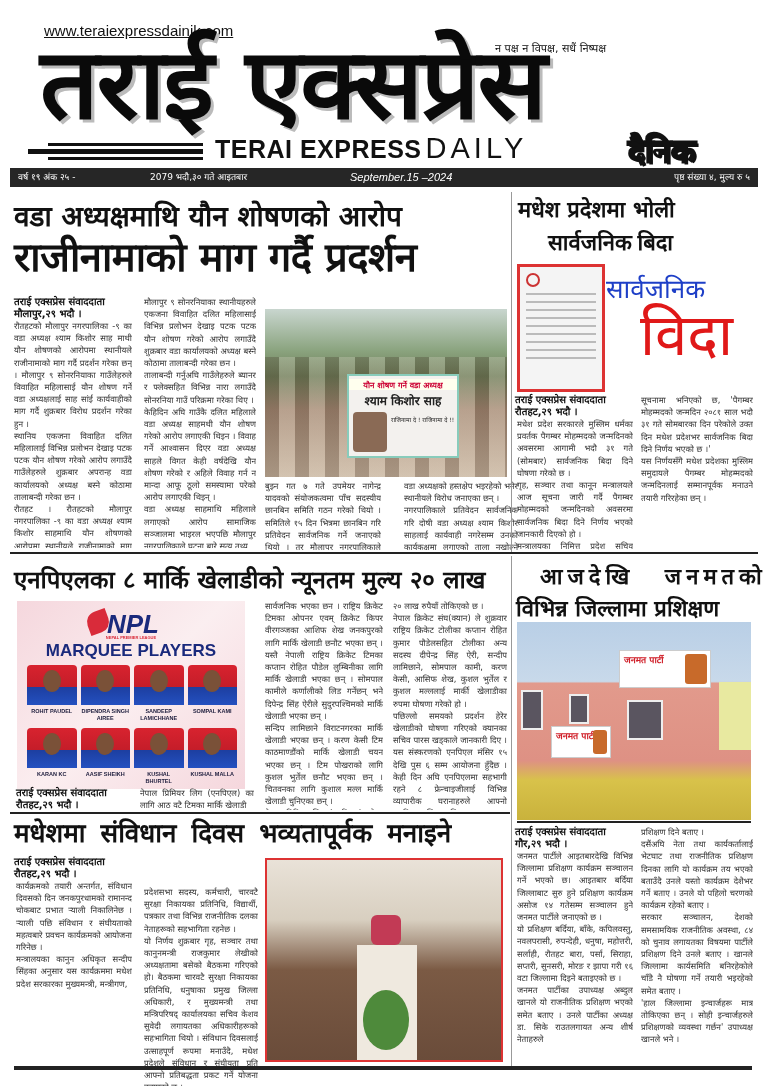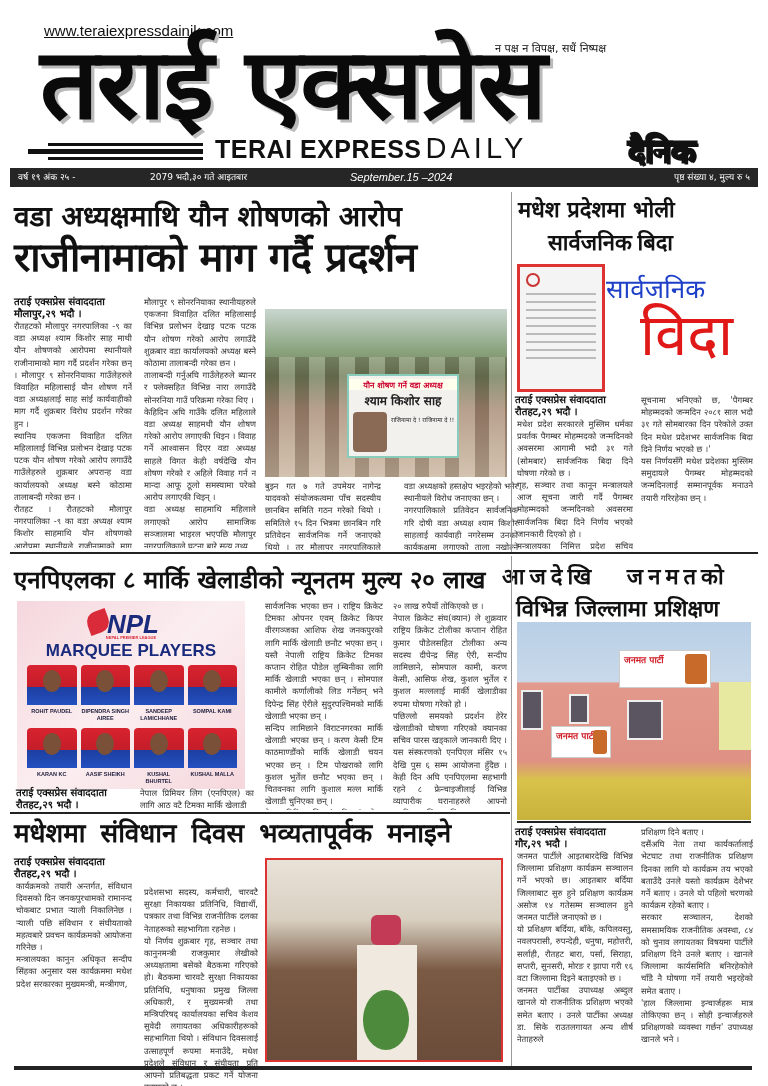--- a/index.html
+++ b/index.html
@@ -23,21 +23,21 @@
   .infobar span { position: absolute; top: 0; }
   .infobar .date-en { font-family: "Liberation Sans", sans-serif; font-style: italic; font-size: 11px; text-align: center; }
 
   
   .hl { font-weight: bold; white-space: nowrap; color: #111; }
   .hl-a { left: 14px; top: 196px; font-size: 28px; }
   .hl-b { left: 14px; top: 228px; font-size: 40px; letter-spacing: -0.5px; }
   .hl-c1 { left: 518px; top: 193px; font-size: 22px; }
   .hl-c2 { left: 548px; top: 226px; font-size: 22px; font-family: Liberation Serif, serif; }
   .hl-np { left: 14px; top: 562px; font-size: 24px; }
-  .hl-jn1 { left: 502px; top: 560px; font-size: 22px; letter-spacing: 5px; word-spacing: 18px; }
+  .hl-jn1 { left: 540px; top: 560px; font-size: 22px; letter-spacing: 5px; word-spacing: 18px; }
   .hl-jn2 { left: 516px; top: 592px; font-size: 22px; }
   .hl-sv { left: 14px; top: 814px; font-size: 26px; word-spacing: 6px; }
 
   
   .byline { font-weight: bold; font-size: 10px; text-align: left; line-height: 12px; }
   .col { font-size: 8.3px; line-height: 12.2px; color: #333; text-align: justify; overflow: hidden; }
   .col p { margin: 0; }
 
   .rule { background: #222; height: 3px; }
   .vrule { background: #999; width: 1px; }

